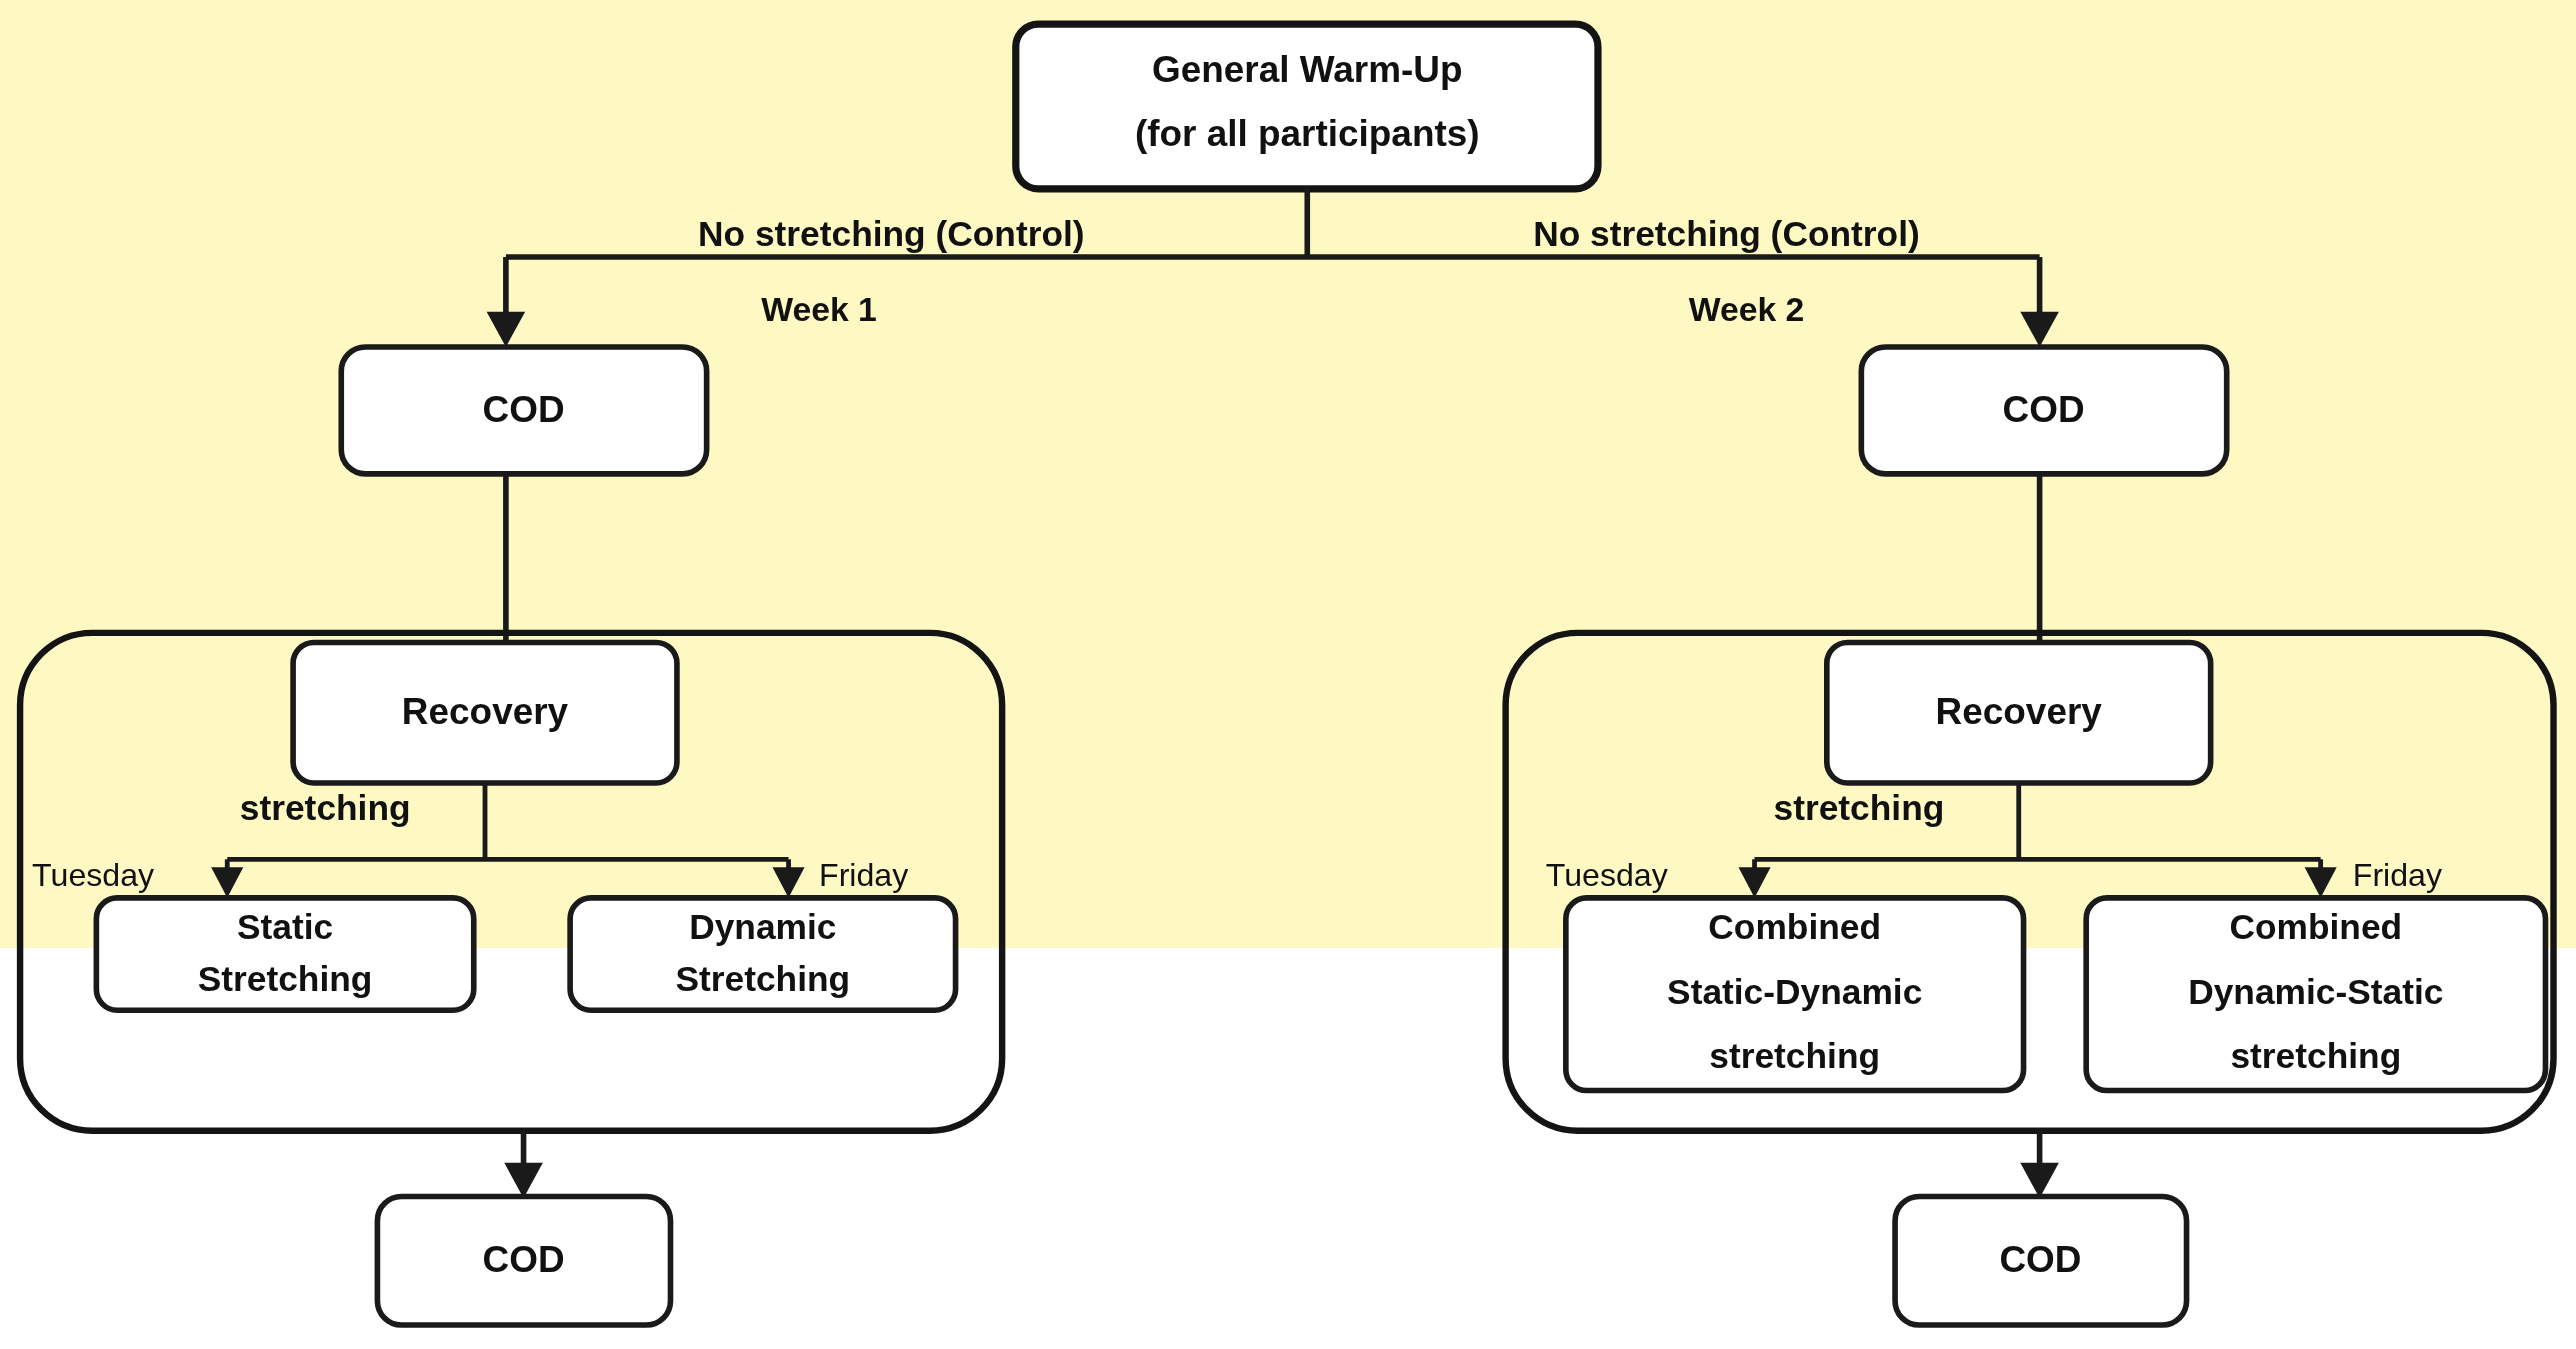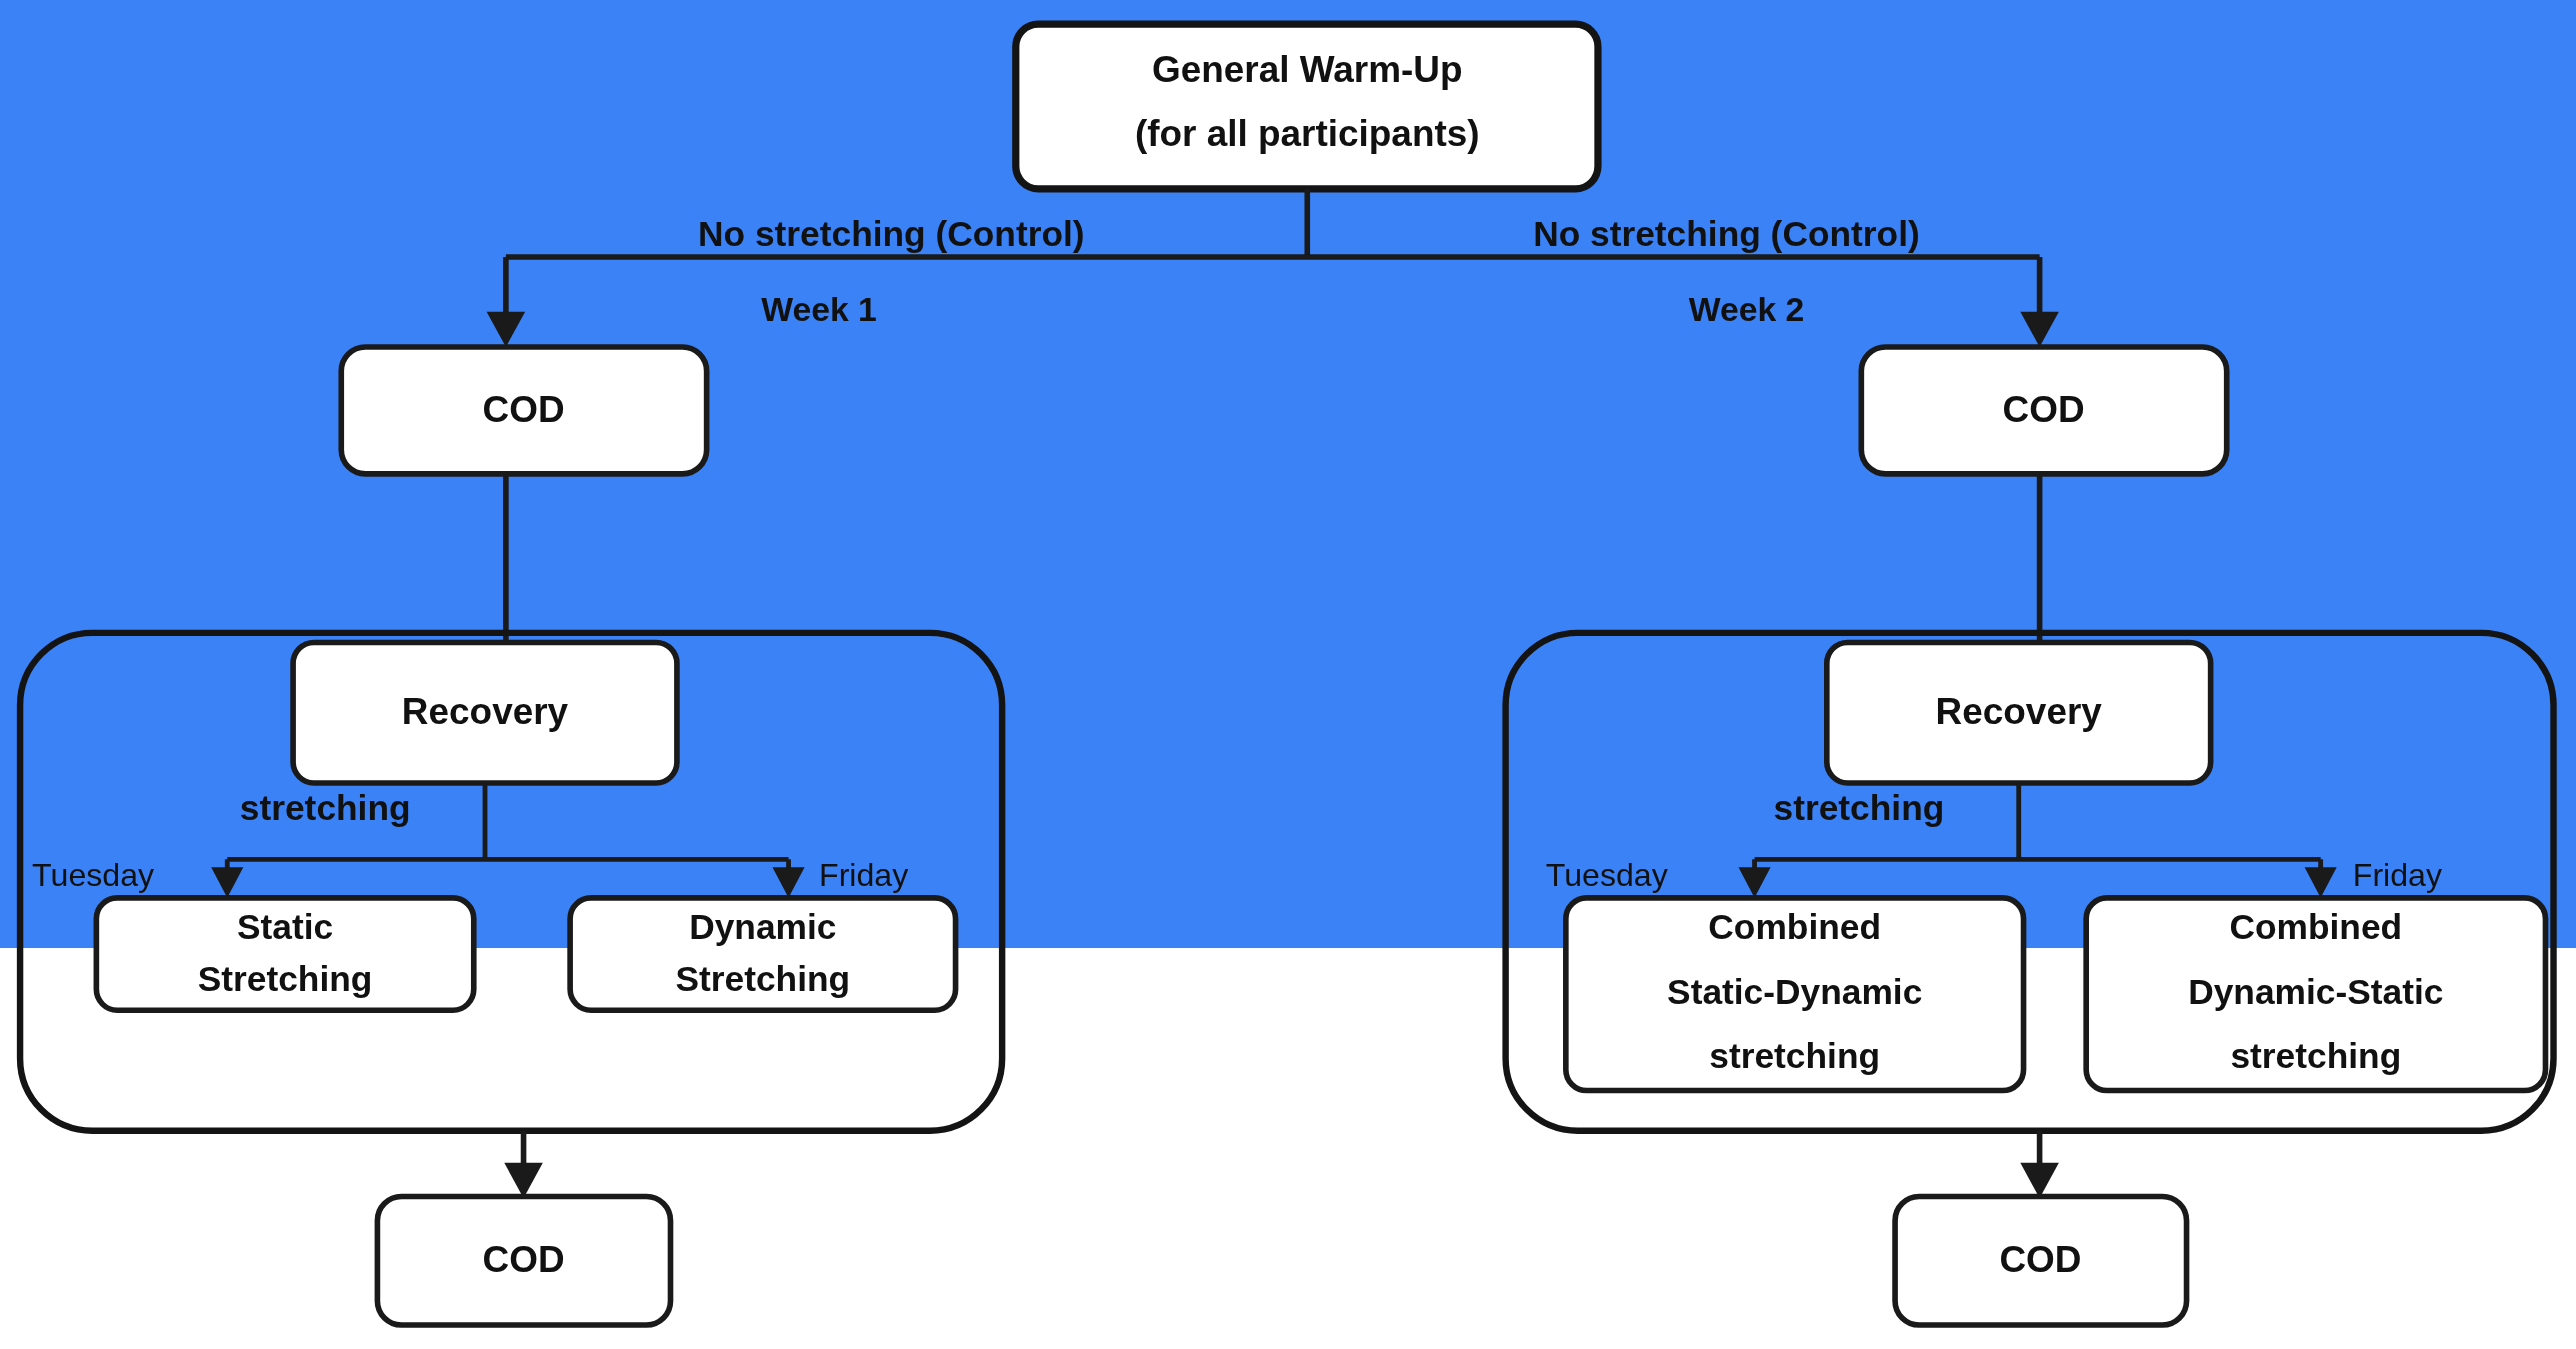--- a/index.html
+++ b/index.html
@@ -10,21 +10,21 @@
   body {
     width: 2576px;
     height: 1350px;
     font-family: "Liberation Sans", sans-serif;
     overflow: hidden;
   }
   #diagram-root {
     position: relative;
     width: 2576px;
     height: 948px;
-    background: #3b82f6;
+    background: #fef9c3;
   }
   svg.flow {
     position: absolute;
     top: 0;
     left: 0;
     width: 2576px;
     height: 1350px;
     display: block;
   }
   .node-rect {

